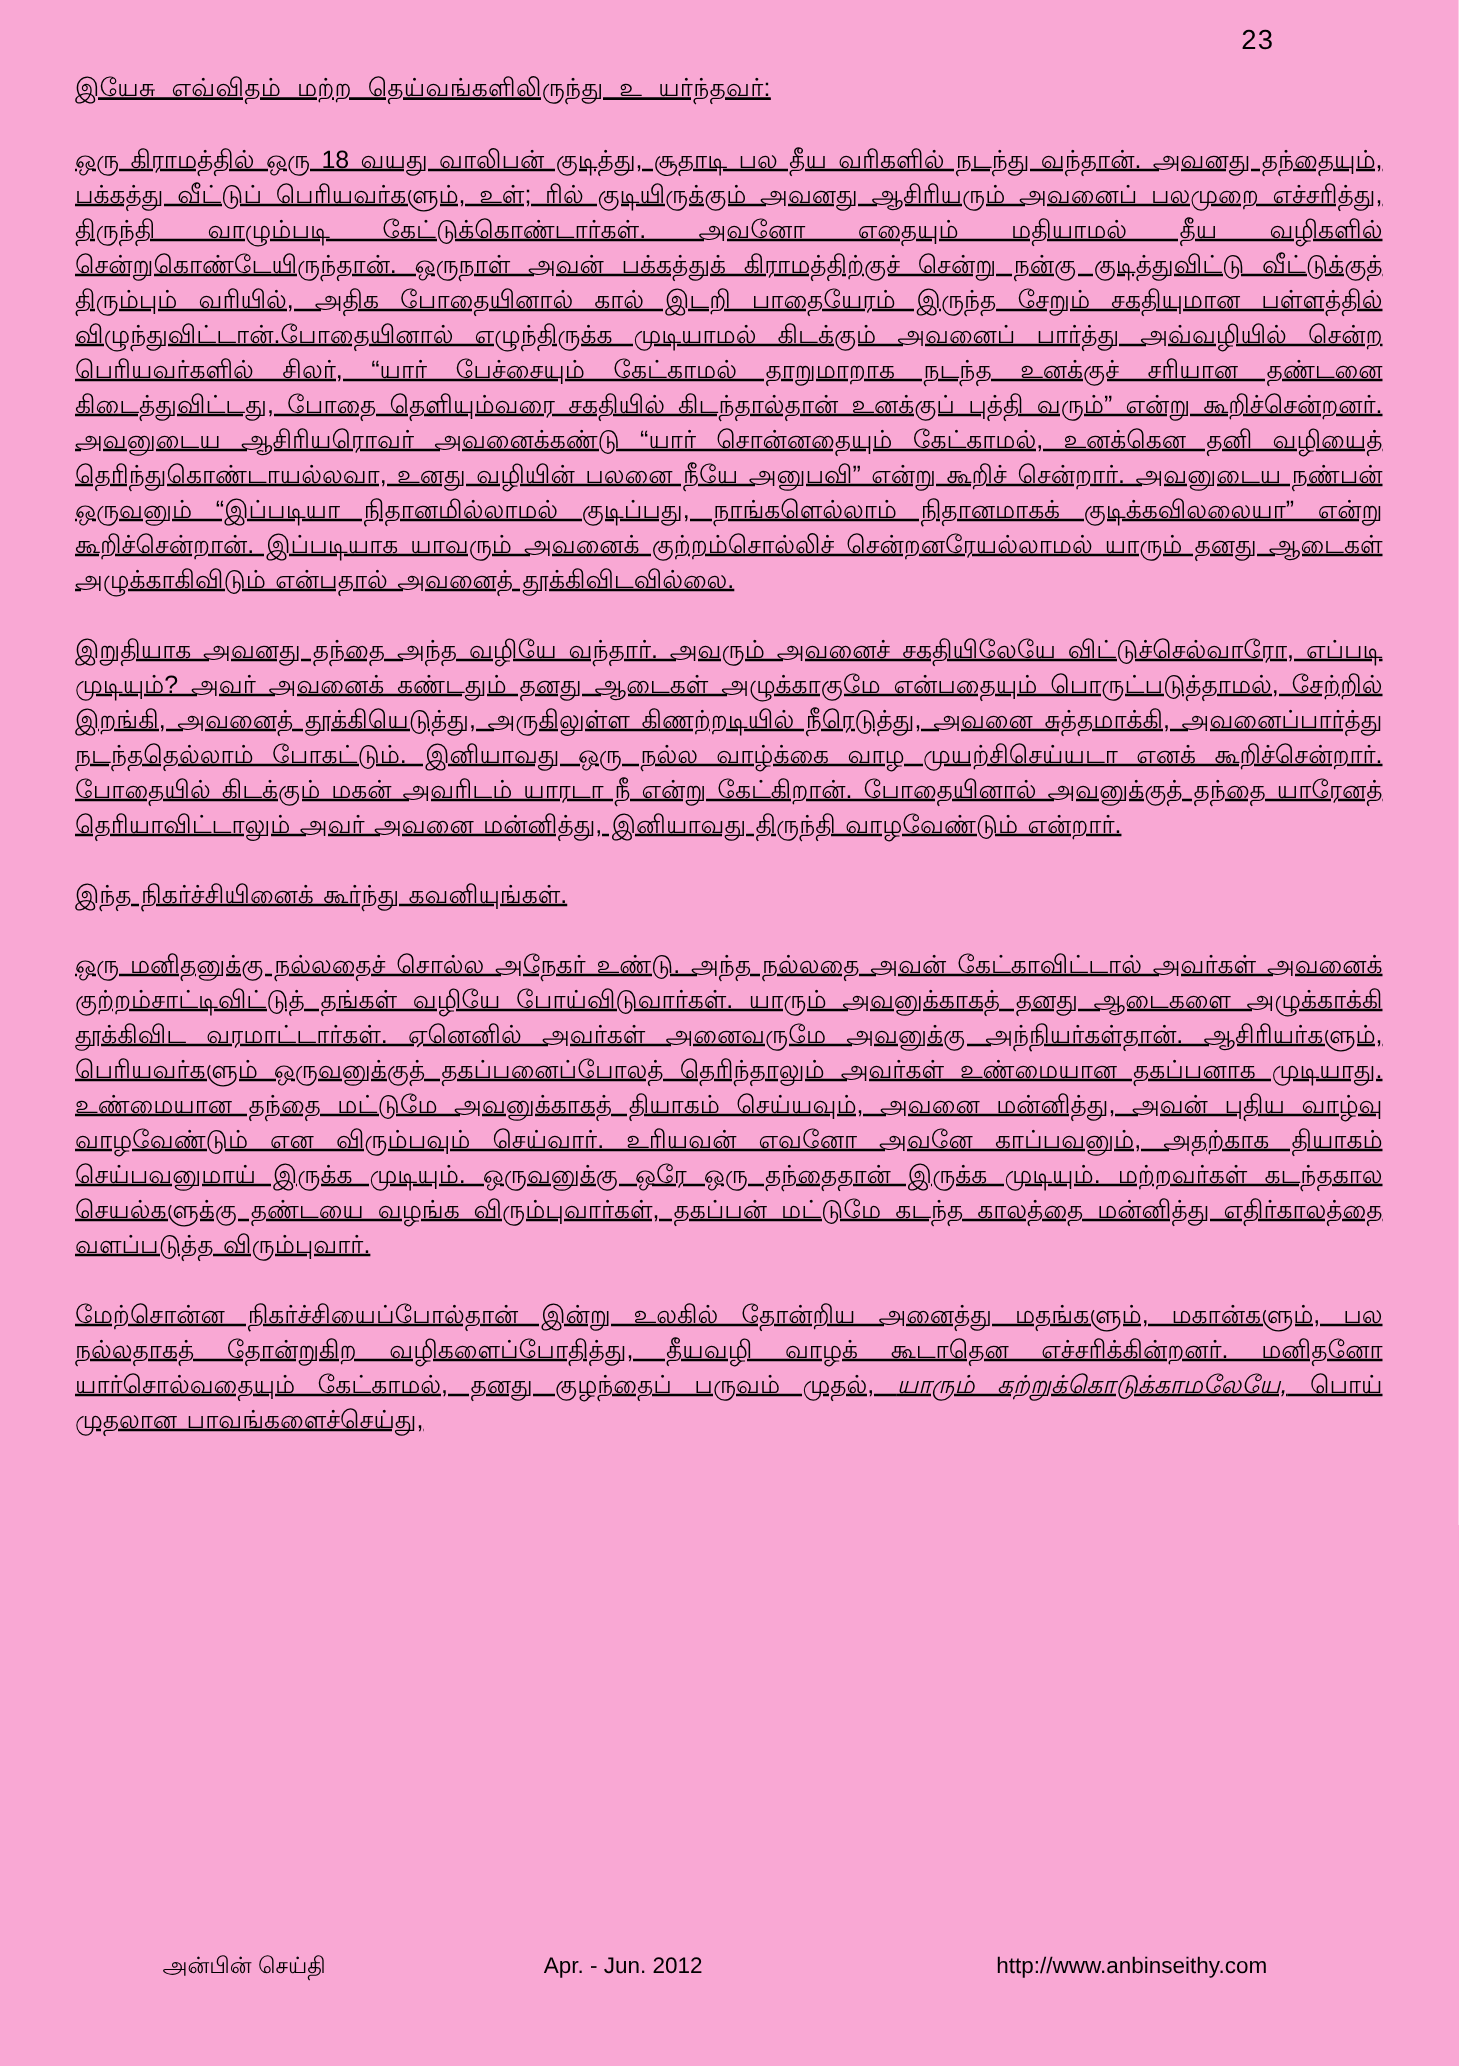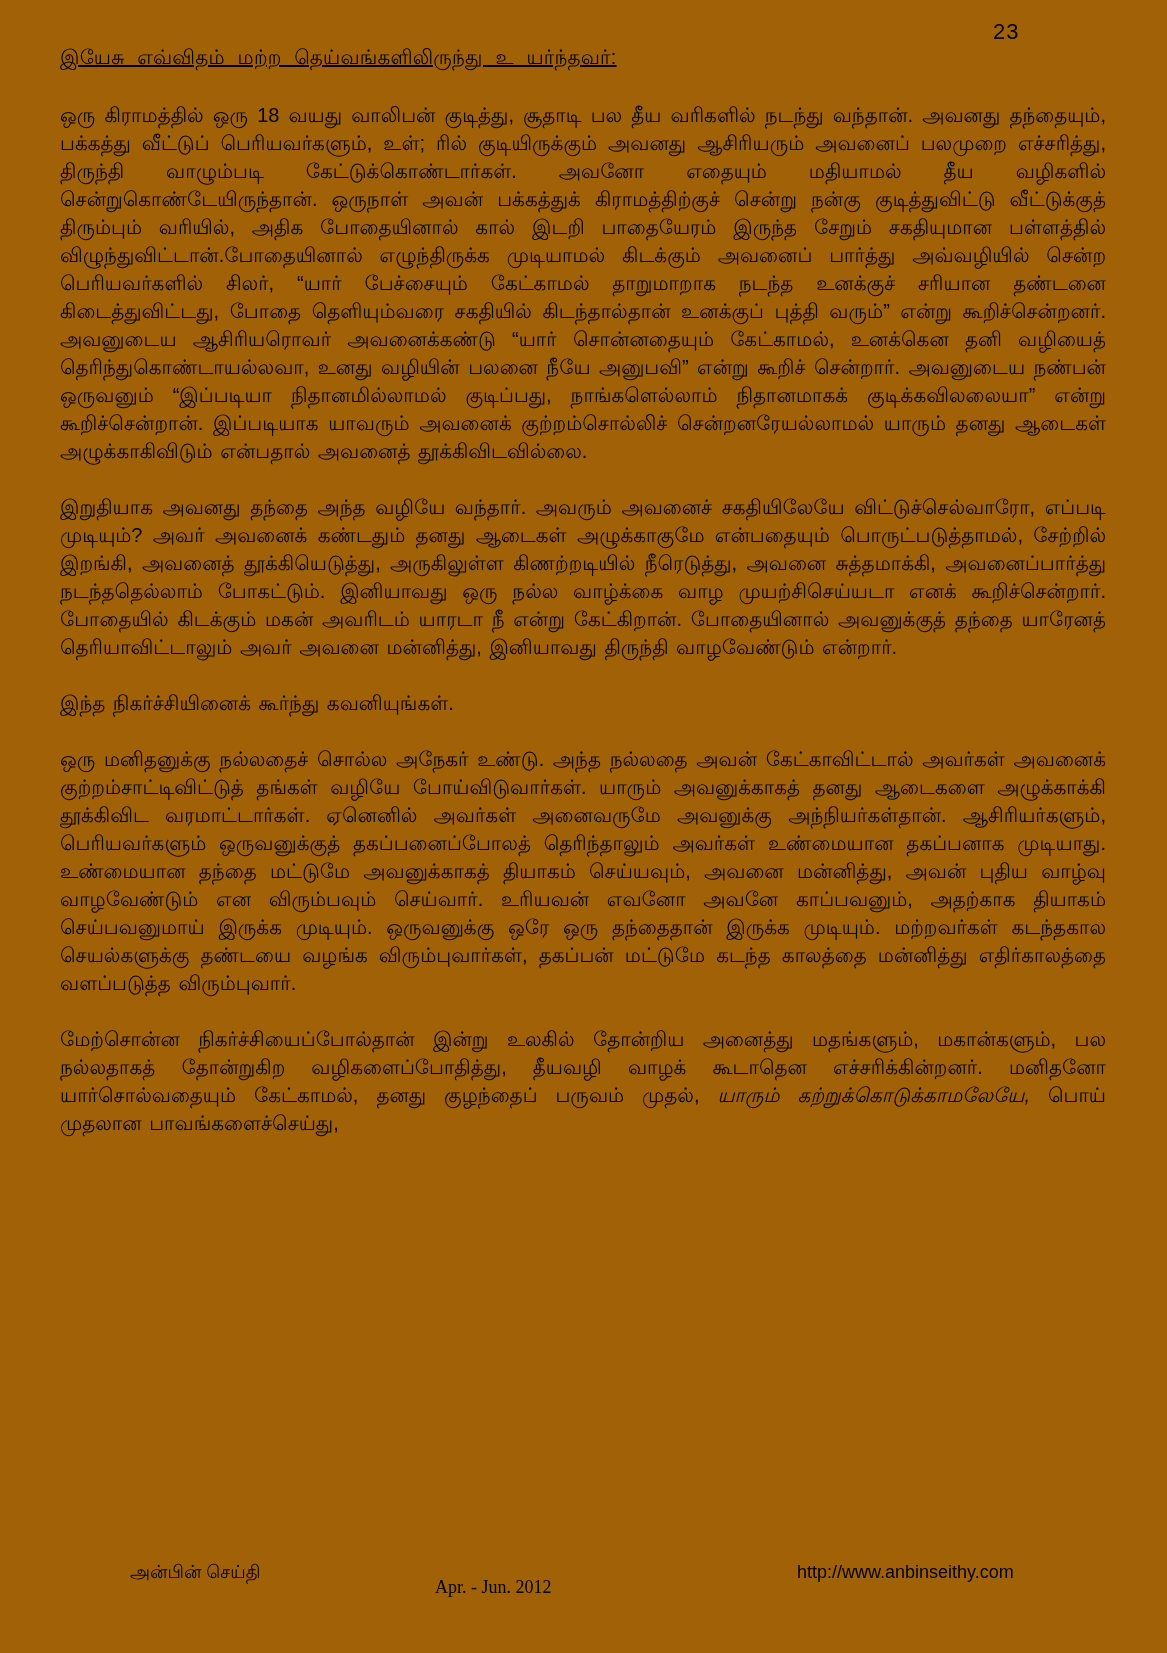--- a/index.html
+++ b/index.html
@@ -1,37 +1,38 @@
 <!DOCTYPE html>
 <html><head>
 <meta charset="utf-8">
 <style>
   html, body { margin: 0; padding: 0; background: #ffffff; }
   .page {
     position: relative;
     width: 1167px;
     height: 1653px;
-    background: #a16207;
+    background: #f9a8d4;
     color: #000000;
     font-family: "Liberation Sans", "DejaVu Sans", sans-serif;
     overflow: hidden;
   }
   .page-number {
     position: absolute;
     top: 20px;
     left: 993px;
     font-size: 22px;
     line-height: 1.1;
     letter-spacing: 1px;
   }
   .content {
     position: absolute;
-    top: 46px;
+    top: 60px;
     left: 60px;
     width: 1046px;
+    text-decoration: underline;
   }
   .article-title {
     margin: 0 0 30px 0;
     font-size: 20px;
     font-weight: normal;
     text-decoration: underline;
     word-spacing: 7px;
     letter-spacing: 0.2px;
   }
   .content p {
@@ -49,21 +50,21 @@
     position: absolute;
     top: 1560px;
     left: 0;
     width: 1167px;
     padding: 0;
     box-sizing: border-box;
     font-size: 18px;
     line-height: 24px;
   }
   .footer .footer-left   { position: absolute; left: 130px;  top: 0; }
-  .footer .footer-center { position: absolute; left: 435px;  top: 15px; font-family: Liberation Serif, serif; }
+  .footer .footer-center { position: absolute; left: 435px;  top: 0; }
   .footer .footer-right  { position: absolute; left: 772px;  top: 0; margin-left: 25px; }
 </style>
 </head>
 <body>
 
 <div class="page">
 
   <div class="page-number">23</div>
 
   <div class="content">

